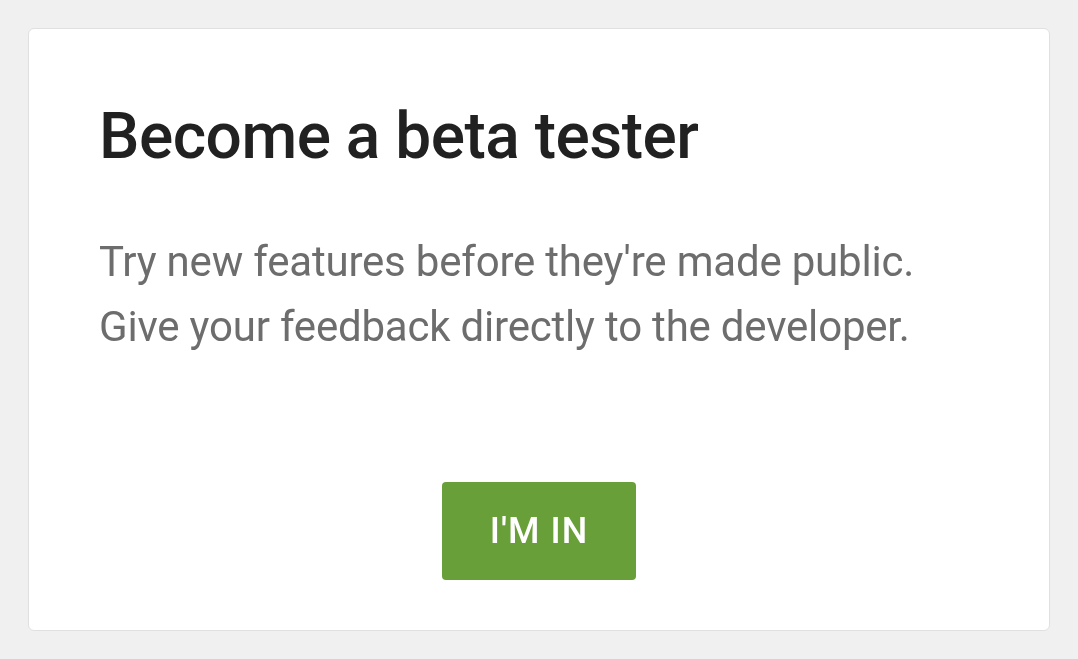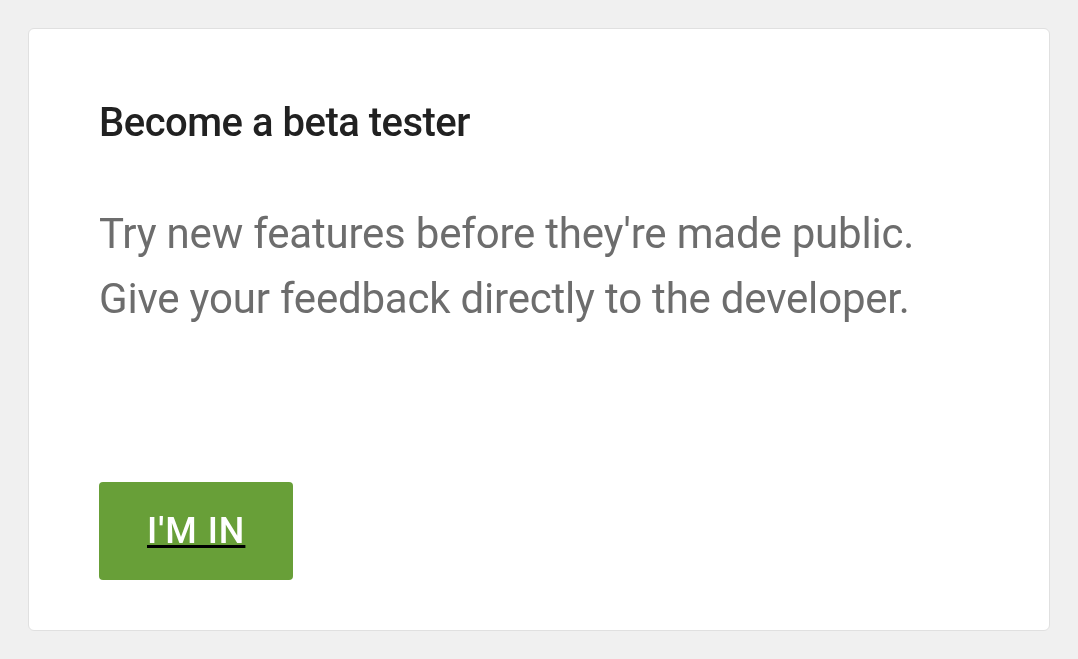--- a/index.html
+++ b/index.html
@@ -17,38 +17,37 @@
     .card {
       background-color: #ffffff;
       border: 1px solid #e0e0e0;
       border-radius: 6px;
       padding: 70px 70px 50px 70px;
       height: 100%;
       display: flex;
       flex-direction: column;
     }
     .card-title {
-      font-size: 40px;
+      font-size: 64px;
       font-weight: 500;
       color: #212121;
       margin-bottom: 55px;
       letter-spacing: -0.5px;
     }
     .card-description {
       font-size: 42px;
       font-weight: 400;
       color: #6d6d6d;
       line-height: 1.55;
       letter-spacing: -0.2px;
     }
     .button-row {
       margin-top: auto;
       display: flex;
-      justify-content: flex-start;
-      text-decoration: underline;
+      justify-content: center;
     }
     .action-button {
       background-color: #689f38;
       color: #ffffff;
       border: none;
       font-size: 36px;
       font-weight: 500;
       padding: 28px 48px;
       border-radius: 4px;
       cursor: pointer;

